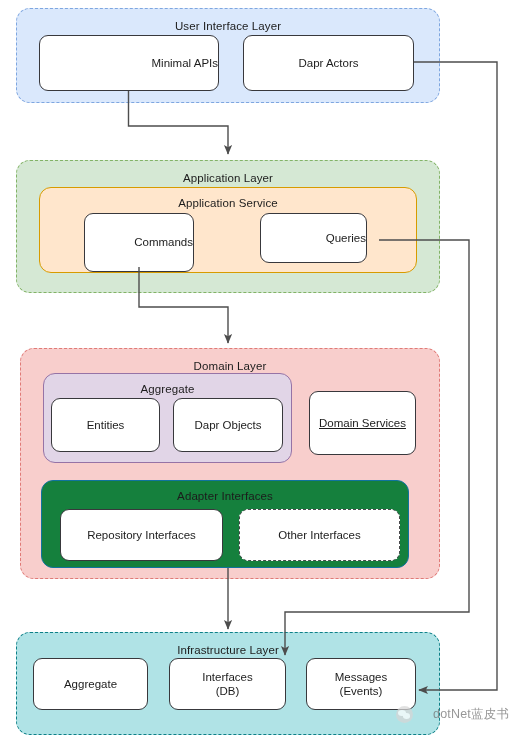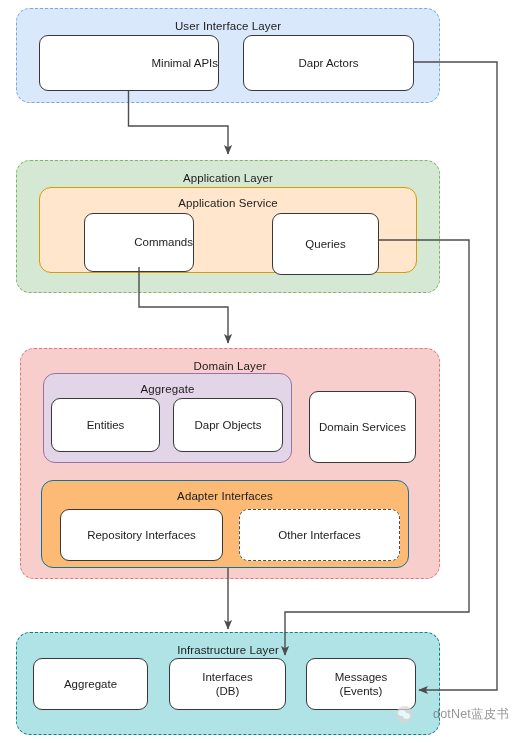--- a/index.html
+++ b/index.html
@@ -129,42 +129,42 @@
 
   <div class="layer" style="left:16px; top:160px; width:424px; height:133px; background:#d5e8d4; border-color:#82b366;">
     <div class="layer-title">Application Layer</div>
   </div>
   <div class="group" style="left:39px; top:187px; width:378px; height:86px; background:#ffe6cc; border-color:#d79b00;">
     <div class="group-title">Application Service</div>
   </div>
   <div class="node" style="left:84px; top:213px; width:110px; height:59px;justify-content:flex-end;">
     <span>Commands</span>
   </div>
-  <div class="node" style="left:272px; top:213px; width:107px; height:62px;">
+  <div class="node" style="left:260px; top:213px; width:107px; height:50px;justify-content:flex-end;">
     <span>Queries</span>
   </div>
 
   <div class="layer" style="left:20px; top:348px; width:420px; height:231px; background:#f8cecc; border-color:#e07a77;">
     <div class="layer-title">Domain Layer</div>
   </div>
 
   <div class="group" style="left:43px; top:373px; width:249px; height:90px; background:#e1d5e7; border-color:#9673a6;">
     <div class="group-title">Aggregate</div>
   </div>
   <div class="node" style="left:51px; top:398px; width:109px; height:54px;">
     <span>Entities</span>
   </div>
   <div class="node" style="left:173px; top:398px; width:110px; height:54px;">
     <span>Dapr Objects</span>
   </div>
-  <div class="node" style="left:309px; top:391px; width:107px; height:72px;">
+  <div class="node" style="left:309px; top:391px; width:107px; height:64px;text-decoration:underline;">
     <span>Domain Services</span>
   </div>
 
-  <div class="group" style="left:41px; top:480px; width:368px; height:88px; background:#fdba74; border-color:#10739e;">
+  <div class="group" style="left:41px; top:480px; width:368px; height:88px; background:#15803d; border-color:#10739e;">
     <div class="group-title">Adapter Interfaces</div>
   </div>
   <div class="node" style="left:60px; top:509px; width:163px; height:52px;">
     <span>Repository Interfaces</span>
   </div>
   <div class="node dashed" style="left:239px; top:509px; width:161px; height:52px;">
     <span>Other Interfaces</span>
   </div>
 
   <div class="layer" style="left:16px; top:632px; width:424px; height:103px; background:#b0e3e6; border-color:#0e8088;">

